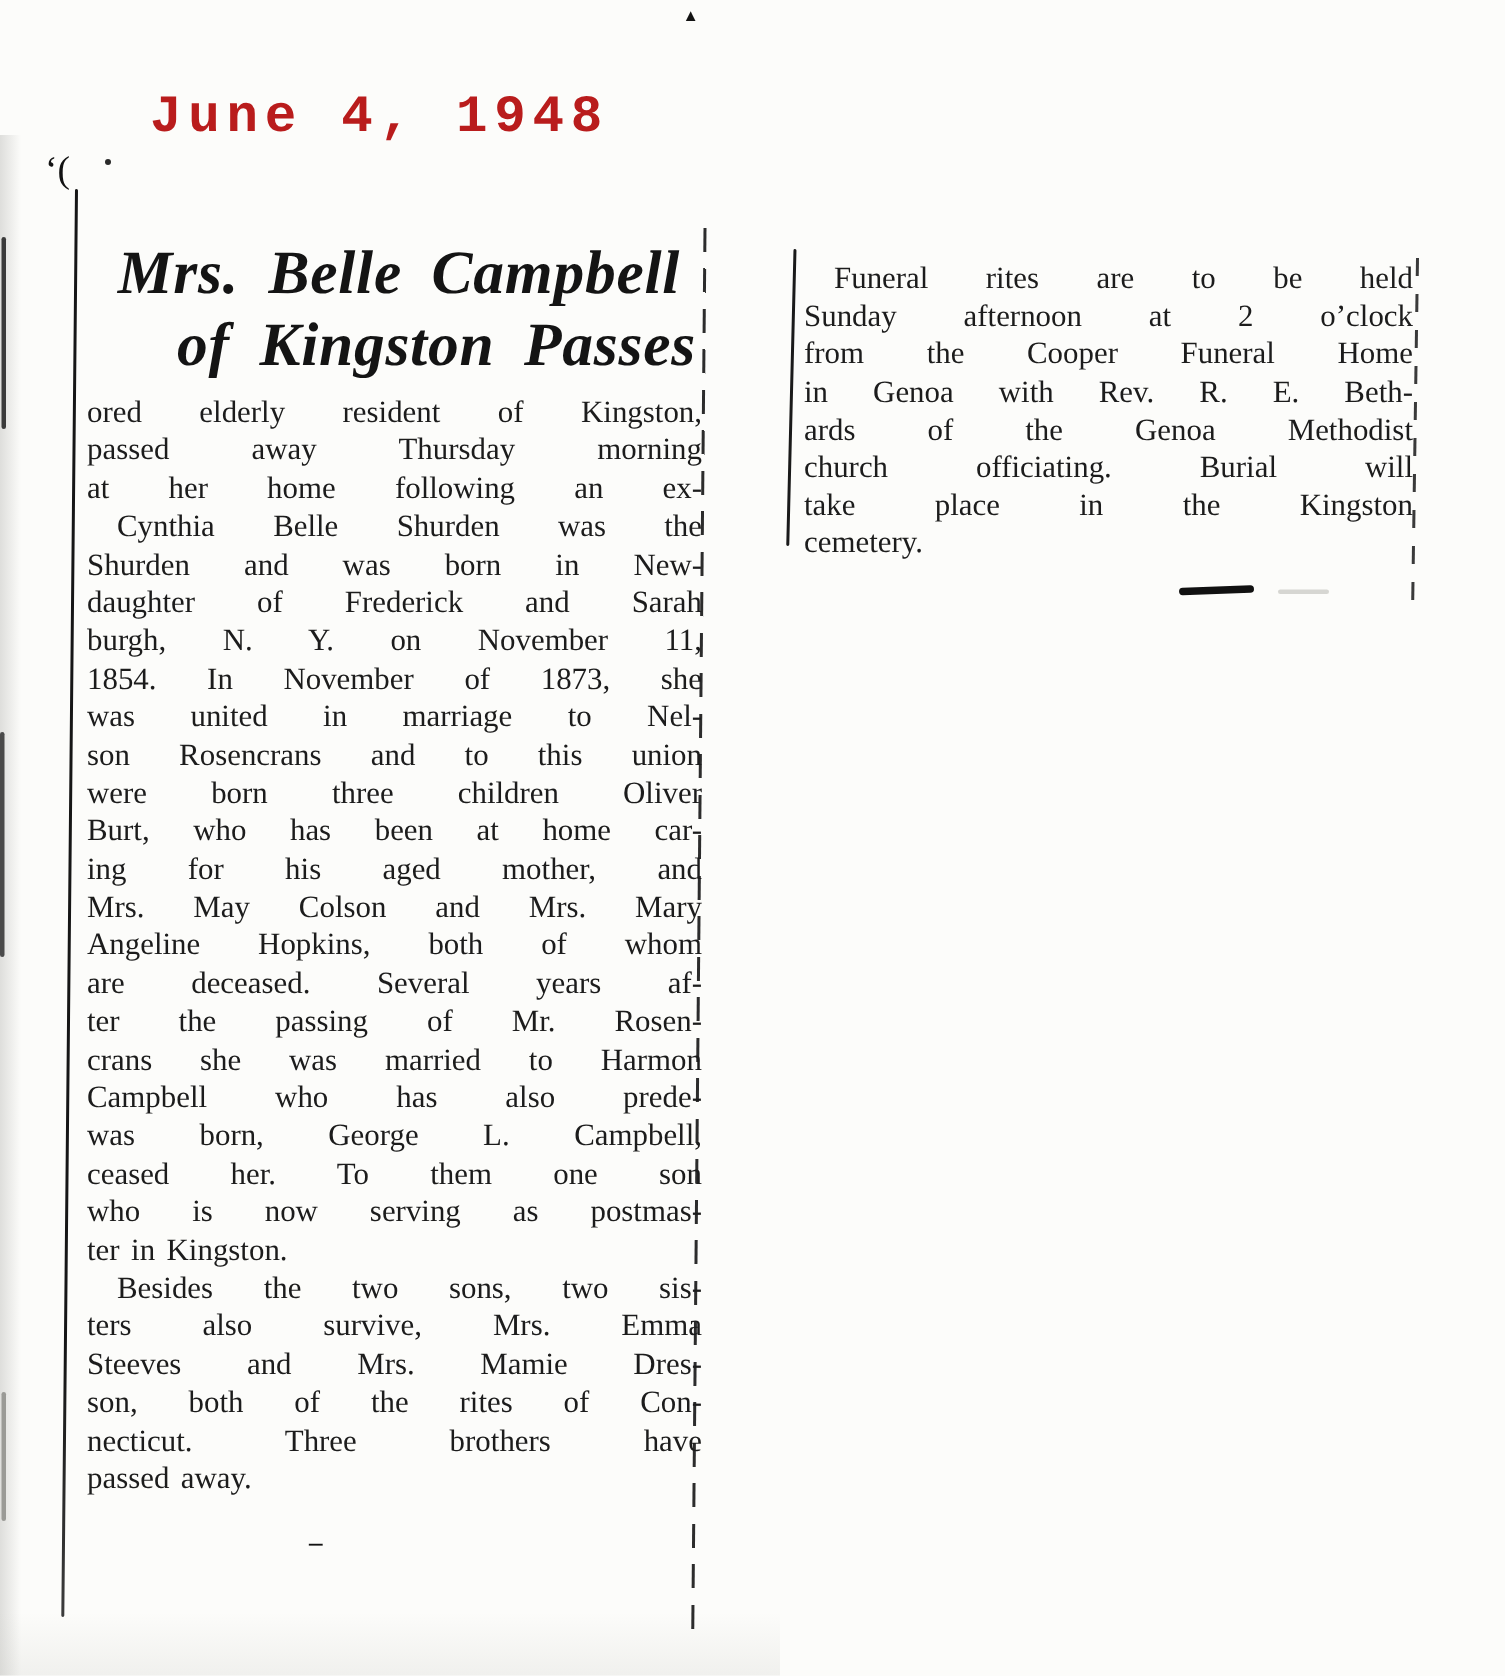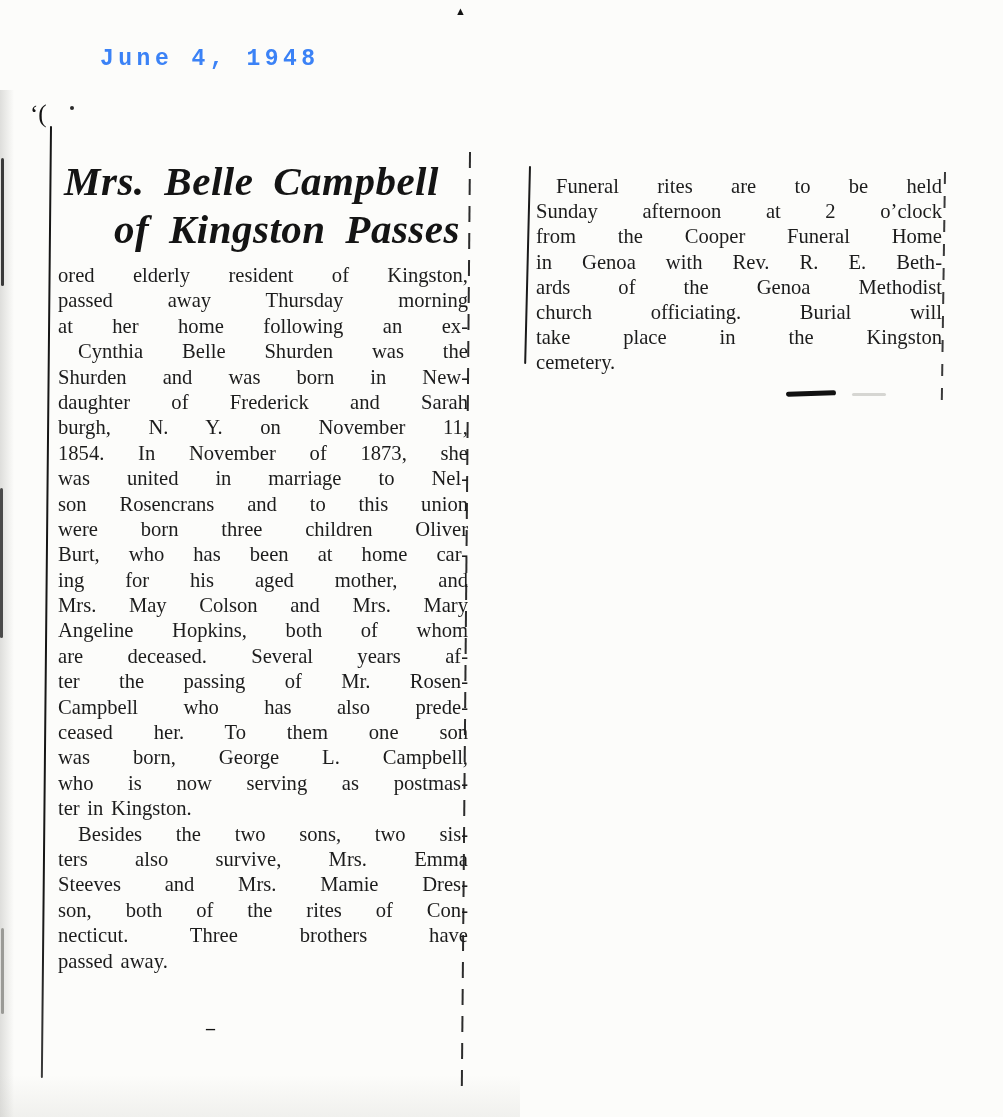--- a/index.html
+++ b/index.html
@@ -20,24 +20,24 @@
     position: absolute; left: 0; top: 90px; width: 14px; height: 1027px;
     background: linear-gradient(to right, rgba(185,185,182,0.45), rgba(255,255,255,0));
   }
   .edge-wash-bottom {
     position: absolute; left: 0; top: 1075px; width: 520px; height: 42px;
     background: linear-gradient(to bottom, rgba(255,255,255,0), rgba(205,205,200,0.25));
   }
 
   
   .date-line {
-    position: absolute; left: 100px; top: 46px;
+    position: absolute; left: 100px; top: 58px;
     font-family: "Liberation Mono", monospace;
-    font-size: 23px; letter-spacing: 4.5px; font-weight: 700;
-    color: #3b82f6;
+    font-size: 35px; letter-spacing: 4.5px; font-weight: 700;
+    color: #b91c1c;
     white-space: nowrap;
   }
 
   
   .vrule { position: absolute; transform-origin: top center; }
   .rule-solid-a {
     left: 50px; top: 126px; width: 2.4px; height: 952px;
     background: linear-gradient(#161616 82%, #3c3c3c);
     transform: rotate(0.55deg); border-radius: 2px;
   }
@@ -73,20 +73,21 @@
   .mark-smear { left: 852px; top: 393px; width: 34px; height: 3px; background: #d6d6d2; border-radius: 2px; }
 
   
   .clip-left { position: absolute; left: 58px; top: 157px; width: 410px; }
   .headline {
     font-family: "Liberation Serif", serif;
     font-style: italic; font-weight: 700;
     font-size: 41px; line-height: 48px;
     color: #141414; word-spacing: 9px; letter-spacing: 0.5px;
     white-space: nowrap;
+    text-align: center;
   }
   .headline .hl1 { display: block; padding-left: 6px; }
   .headline .hl2 { display: block; padding-left: 56px; }
 
   .bodycol {
     margin-top: 10px;
     font-size: 20.6px;
     color: #1c1c1c;
     word-spacing: 2.5px;
   }
@@ -144,23 +145,24 @@
         <div class="bline">1854. In November of 1873, she</div>
         <div class="bline">was united in marriage to Nel-</div>
         <div class="bline">son Rosencrans and to this union</div>
         <div class="bline">were born three children Oliver</div>
         <div class="bline">Burt, who has been at home car-</div>
         <div class="bline">ing for his aged mother, and</div>
         <div class="bline">Mrs. May Colson and Mrs. Mary</div>
         <div class="bline">Angeline Hopkins, both of whom</div>
         <div class="bline">are deceased. Several years af-</div>
         <div class="bline">ter the passing of Mr. Rosen-</div>
+        <div class="bline">crans she was married to Harmon</div>
         <div class="bline">Campbell who has also prede-</div>
+        <div class="bline">was born, George L. Campbell,</div>
         <div class="bline">ceased her. To them one son</div>
-        <div class="bline">was born, George L. Campbell,</div>
         <div class="bline">who is now serving as postmas-</div>
         <div class="bline last">ter in Kingston.</div>
         <div class="bline first">Besides the two sons, two sis-</div>
         <div class="bline">ters also survive, Mrs. Emma</div>
         <div class="bline">Steeves and Mrs. Mamie Dres-</div>
         <div class="bline">son, both of the rites of Con-</div>
         <div class="bline">necticut. Three brothers have</div>
         <div class="bline last">passed away.</div>
       </div>
   </div>

